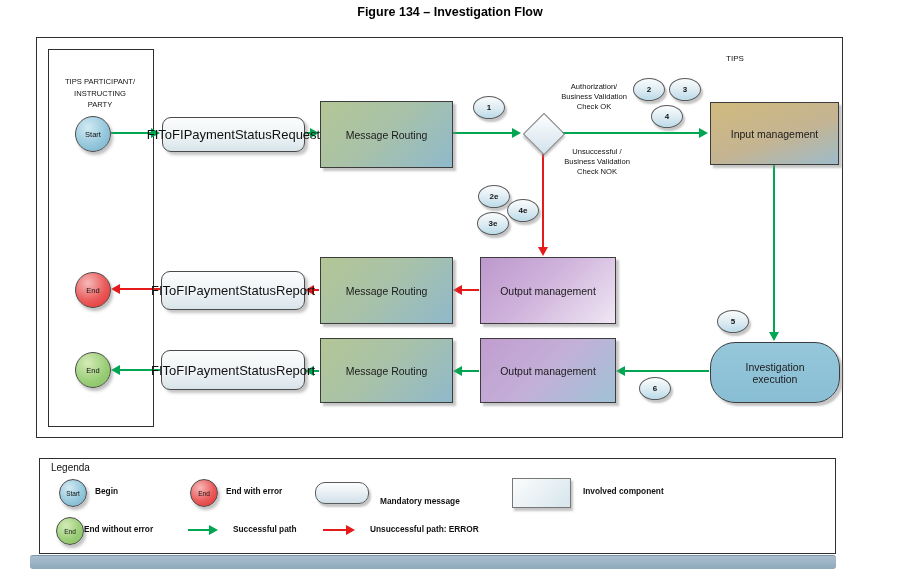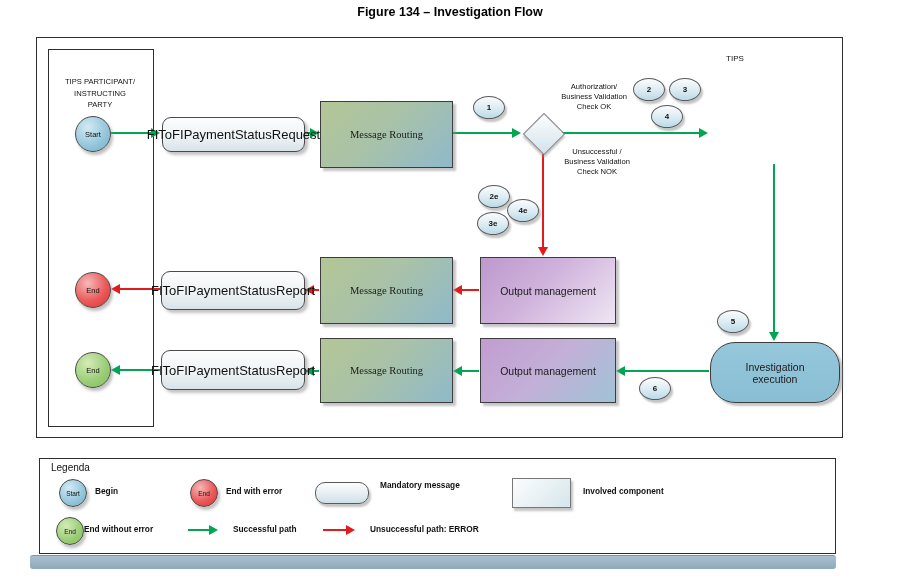--- a/index.html
+++ b/index.html
@@ -23,21 +23,21 @@
   .tips-label { position:absolute; left:705px; top:54px; width:60px; text-align:center;
                 font-size:8px; color:#111; }
 
   
   .node {
     position:absolute; border:1.2px solid #3c3c3c;
     box-shadow:3px 3px 2px rgba(140,140,140,0.5);
     display:flex; align-items:center; justify-content:center; text-align:center;
     font-size:10.5px; color:#1b1b1b;
   }
-  .routing { background:linear-gradient(135deg,#b4c695 0%,#a9c2a8 45%,#8fb9cb 100%);font-family:Liberation Serif, serif; }
+  .routing { background:linear-gradient(135deg,#b4c695 0%,#a9c2a8 45%,#8fb9cb 100%); }
   .inputm  { background:linear-gradient(160deg,#d0ba7d 0%,#c5b492 55%,#9dbbca 100%); }
   .outm-mid{ background:linear-gradient(135deg,#bd98cd 0%,#d0b3dc 45%,#efe6f3 100%); }
   .outm-bot{ background:linear-gradient(135deg,#c19dcf 0%,#c3b0d8 50%,#9fc2d6 100%); }
   .invexec { background:linear-gradient(180deg,#96c7db 0%,#88bed4 100%);border-radius:25px; }
 
   
   .msg {
     position:absolute; border:1.2px solid #4a4a4a; border-radius:9px;
     background:linear-gradient(180deg,#fcfdfd 0%,#eef3f5 55%,#d8e4ea 100%);
     box-shadow:3px 3px 3px rgba(140,140,140,0.5);
@@ -148,20 +148,21 @@
 
   <div class="circle c-start" style="left:75px; top:116px; width:34px; height:34px;">Start</div>
   <div class="circle c-end-r" style="left:75px; top:272px; width:34px; height:34px;">End</div>
   <div class="circle c-end-g" style="left:75px; top:352px; width:34px; height:34px;">End</div>
 
   <div class="msg" style="left:162px; top:117px; width:141px; height:33px;">FIToFIPaymentStatusRequest</div>
   <div class="msg" style="left:161px; top:271px; width:142px; height:37px;">FIToFIPaymentStatusReport</div>
   <div class="msg" style="left:161px; top:350px; width:142px; height:38px;">FIToFIPaymentStatusReport</div>
 
   <div class="node routing" style="left:320px; top:101px; width:131px; height:65px;">Message Routing</div>
+  <div class="node inputm" style="left:710px; top:102px; width:127px; height:61px;">Input management</div>
   <div class="node outm-mid" style="left:480px; top:257px; width:134px; height:65px;">Output management</div>
   <div class="node routing" style="left:320px; top:257px; width:131px; height:65px;">Message Routing</div>
   <div class="node outm-bot" style="left:480px; top:338px; width:134px; height:63px;">Output management</div>
   <div class="node routing" style="left:320px; top:338px; width:131px; height:63px;">Message Routing</div>
   <div class="node invexec" style="left:710px; top:342px; width:128px; height:59px;">
     <div style="width:86px;">Investigation execution</div>
   </div>
 
   <div class="diamond"></div>
 
@@ -189,21 +190,21 @@
   <div class="frame" style="left:39px; top:458px; width:795px; height:94px;"></div>
   <div class="lg-title">Legenda</div>
 
   <div class="circle c-start lg-circle" style="left:59px; top:479px;">Start</div>
   <div class="lg-label" style="left:95px; top:486px;">Begin</div>
 
   <div class="circle c-end-r lg-circle" style="left:190px; top:479px;">End</div>
   <div class="lg-label" style="left:226px; top:486px;">End with error</div>
 
   <div class="lg-pill"></div>
-  <div class="lg-label" style="left:380px; top:480px;">Mandatory message</div>
+  <div class="lg-label" style="left:380px; top:496px;">Mandatory message</div>
 
   <div class="lg-rect"></div>
   <div class="lg-label" style="left:583px; top:486px;">Involved component</div>
 
   <div class="circle c-end-g lg-circle" style="left:56px; top:517px;">End</div>
   <div class="lg-label" style="left:84px; top:524px;">End without error</div>
 
   <div class="ar h to-r green" style="left:188px; top:525px; width:30px;"></div>
   <div class="lg-label" style="left:233px; top:524px;">Successful path</div>
 

